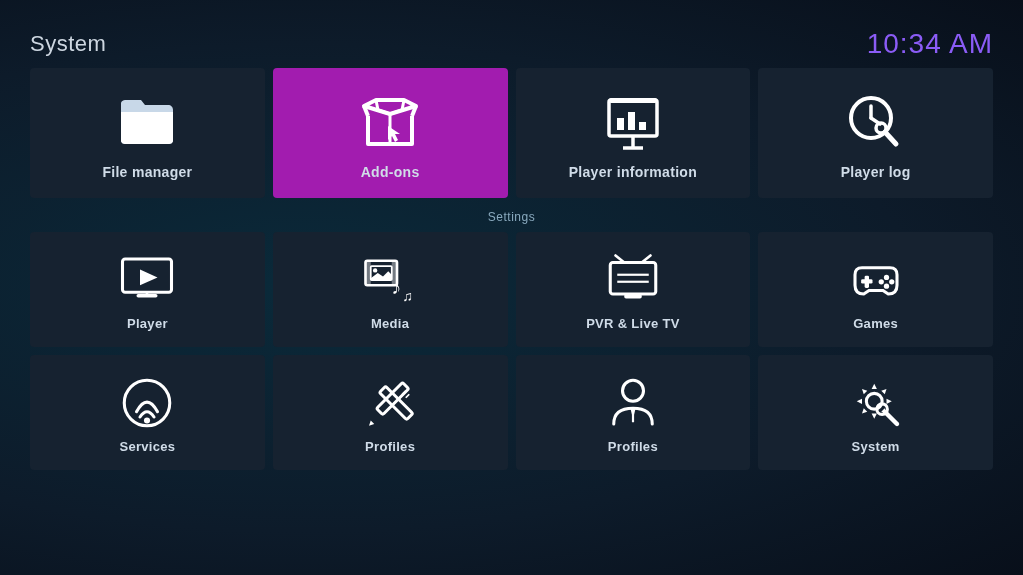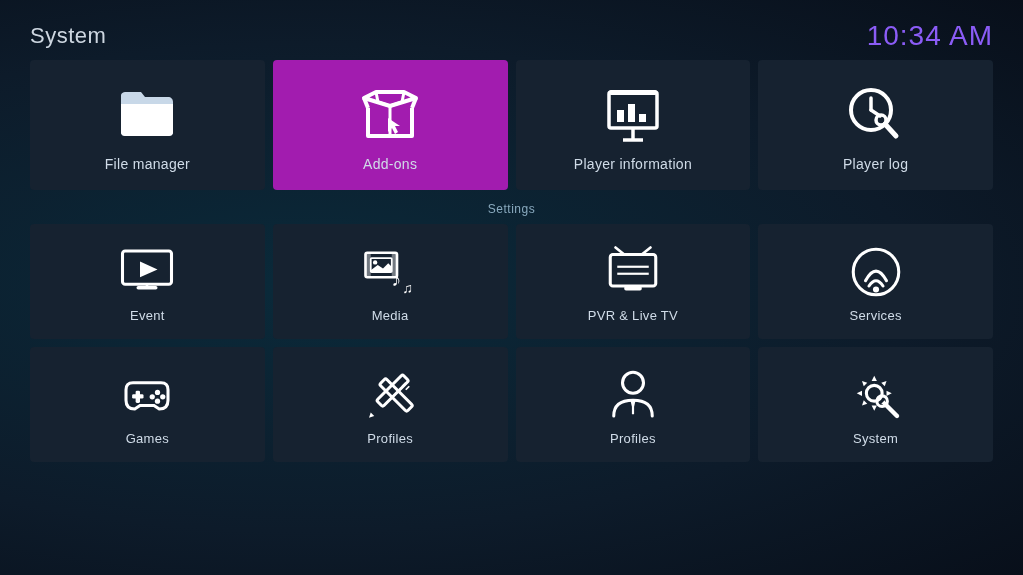--- a/index.html
+++ b/index.html
@@ -21,21 +21,21 @@
       inset: 0;
       background: radial-gradient(ellipse at 30% 50%, #0a2a3a 0%, #0d1b2a 60%, #080f1a 100%);
       z-index: 0;
     }
 
     .page {
       position: relative;
       z-index: 1;
       width: 100%;
       height: 100%;
-      padding: 8px 20px;
+      padding: 16px 20px;
     }
 
     
     .header {
       display: flex;
       justify-content: space-between;
       align-items: center;
       padding: 12px 10px 8px;
     }
 
@@ -88,21 +88,21 @@
       margin-bottom: 10px;
     }
 
     .tile-icon svg {
       width: 100%;
       height: 100%;
     }
 
     .tile-label {
       font-size: 14px;
-      font-weight: 400;
+      font-weight: 700;
       color: #d0dce8;
       text-align: center;
       letter-spacing: 0.3px;
     }
 
     
     .settings-section {
       padding: 0 10px;
     }
 
@@ -235,21 +235,21 @@
 
       <div class="settings-tile">
         <div class="tile-icon">
           <svg viewBox="0 0 64 64" fill="white" xmlns="http://www.w3.org/2000/svg">
             <rect x="4" y="8" width="56" height="38" rx="3" fill="none" stroke="white" stroke-width="3.5"></rect>
             <polygon points="24,20 24,38 44,29" fill="white"></polygon>
             <rect x="20" y="48" width="24" height="4" rx="2" fill="white"></rect>
             <line x1="32" y1="46" x2="32" y2="50" stroke="white" stroke-width="3"></line>
           </svg>
         </div>
-        <span class="tile-label">Event</span>
+        <span class="tile-label">Player</span>
       </div>
 
       <div class="settings-tile">
         <div class="tile-icon">
           <svg viewBox="0 0 64 64" fill="white" xmlns="http://www.w3.org/2000/svg">
 
             <rect x="4" y="10" width="36" height="28" rx="2" fill="none" stroke="white" stroke-width="3"></rect>
             <rect x="4" y="10" width="6" height="28" fill="white" opacity="0.4"></rect>
             <rect x="34" y="10" width="6" height="28" fill="white" opacity="0.4"></rect>
 
@@ -274,54 +274,54 @@
 
             <line x1="42" y1="12" x2="52" y2="4" stroke="white" stroke-width="3" stroke-linecap="round"></line>
 
             <line x1="14" y1="26" x2="50" y2="26" stroke="white" stroke-width="2.5"></line>
             <line x1="14" y1="34" x2="50" y2="34" stroke="white" stroke-width="2.5"></line>
 
             <rect x="22" y="48" width="20" height="5" rx="2" fill="white"></rect>
           </svg>
         </div>
         <span class="tile-label">PVR &amp; Live TV</span>
-      </div>
-
-      <div class="settings-tile">
-        <div class="tile-icon">
-          <svg viewBox="0 0 64 64" fill="white" xmlns="http://www.w3.org/2000/svg">
-
-            <circle cx="32" cy="32" r="26" fill="none" stroke="white" stroke-width="3.5"></circle>
-
-            <path d="M20 42 Q32 20 44 42" fill="none" stroke="white" stroke-width="3.5" stroke-linecap="round"></path>
-            <path d="M24 48 Q32 36 40 48" fill="none" stroke="white" stroke-width="3.5" stroke-linecap="round"></path>
-
-            <circle cx="32" cy="52" r="3.5" fill="white"></circle>
-          </svg>
-        </div>
-        <span class="tile-label">Services</span>
       </div>
 
       <div class="settings-tile">
         <div class="tile-icon">
           <svg viewBox="0 0 64 64" fill="white" xmlns="http://www.w3.org/2000/svg">
 
             <path d="M8 26 Q8 18 16 18 L28 18 L36 18 L48 18 Q56 18 56 26 L56 38 Q56 48 46 48 L40 44 L24 44 L18 48 Q8 48 8 38 Z" fill="none" stroke="white" stroke-width="3.5"></path>
 
             <rect x="19" y="27" width="5" height="14" rx="1.5" fill="white"></rect>
 
             <rect x="15" y="31" width="13" height="5" rx="1.5" fill="white"></rect>
 
             <circle cx="44" cy="29" r="3" fill="white"></circle>
             <circle cx="50" cy="34" r="3" fill="white"></circle>
             <circle cx="44" cy="39" r="3" fill="white"></circle>
             <circle cx="38" cy="34" r="3" fill="white"></circle>
           </svg>
         </div>
         <span class="tile-label">Games</span>
+      </div>
+
+      <div class="settings-tile">
+        <div class="tile-icon">
+          <svg viewBox="0 0 64 64" fill="white" xmlns="http://www.w3.org/2000/svg">
+
+            <circle cx="32" cy="32" r="26" fill="none" stroke="white" stroke-width="3.5"></circle>
+
+            <path d="M20 42 Q32 20 44 42" fill="none" stroke="white" stroke-width="3.5" stroke-linecap="round"></path>
+            <path d="M24 48 Q32 36 40 48" fill="none" stroke="white" stroke-width="3.5" stroke-linecap="round"></path>
+
+            <circle cx="32" cy="52" r="3.5" fill="white"></circle>
+          </svg>
+        </div>
+        <span class="tile-label">Services</span>
       </div>
 
       <div class="settings-tile">
         <div class="tile-icon">
           <svg viewBox="0 0 64 64" fill="white" xmlns="http://www.w3.org/2000/svg">
 
             <rect x="30" y="6" width="10" height="42" rx="2" transform="rotate(45 35 27)" fill="none" stroke="white" stroke-width="3.5"></rect>
             <polygon points="10,52 8,58 14,56" fill="white"></polygon>
 
             <rect x="34" y="10" width="10" height="44" rx="2" transform="rotate(-45 39 32)" fill="none" stroke="white" stroke-width="3.5"></rect>

